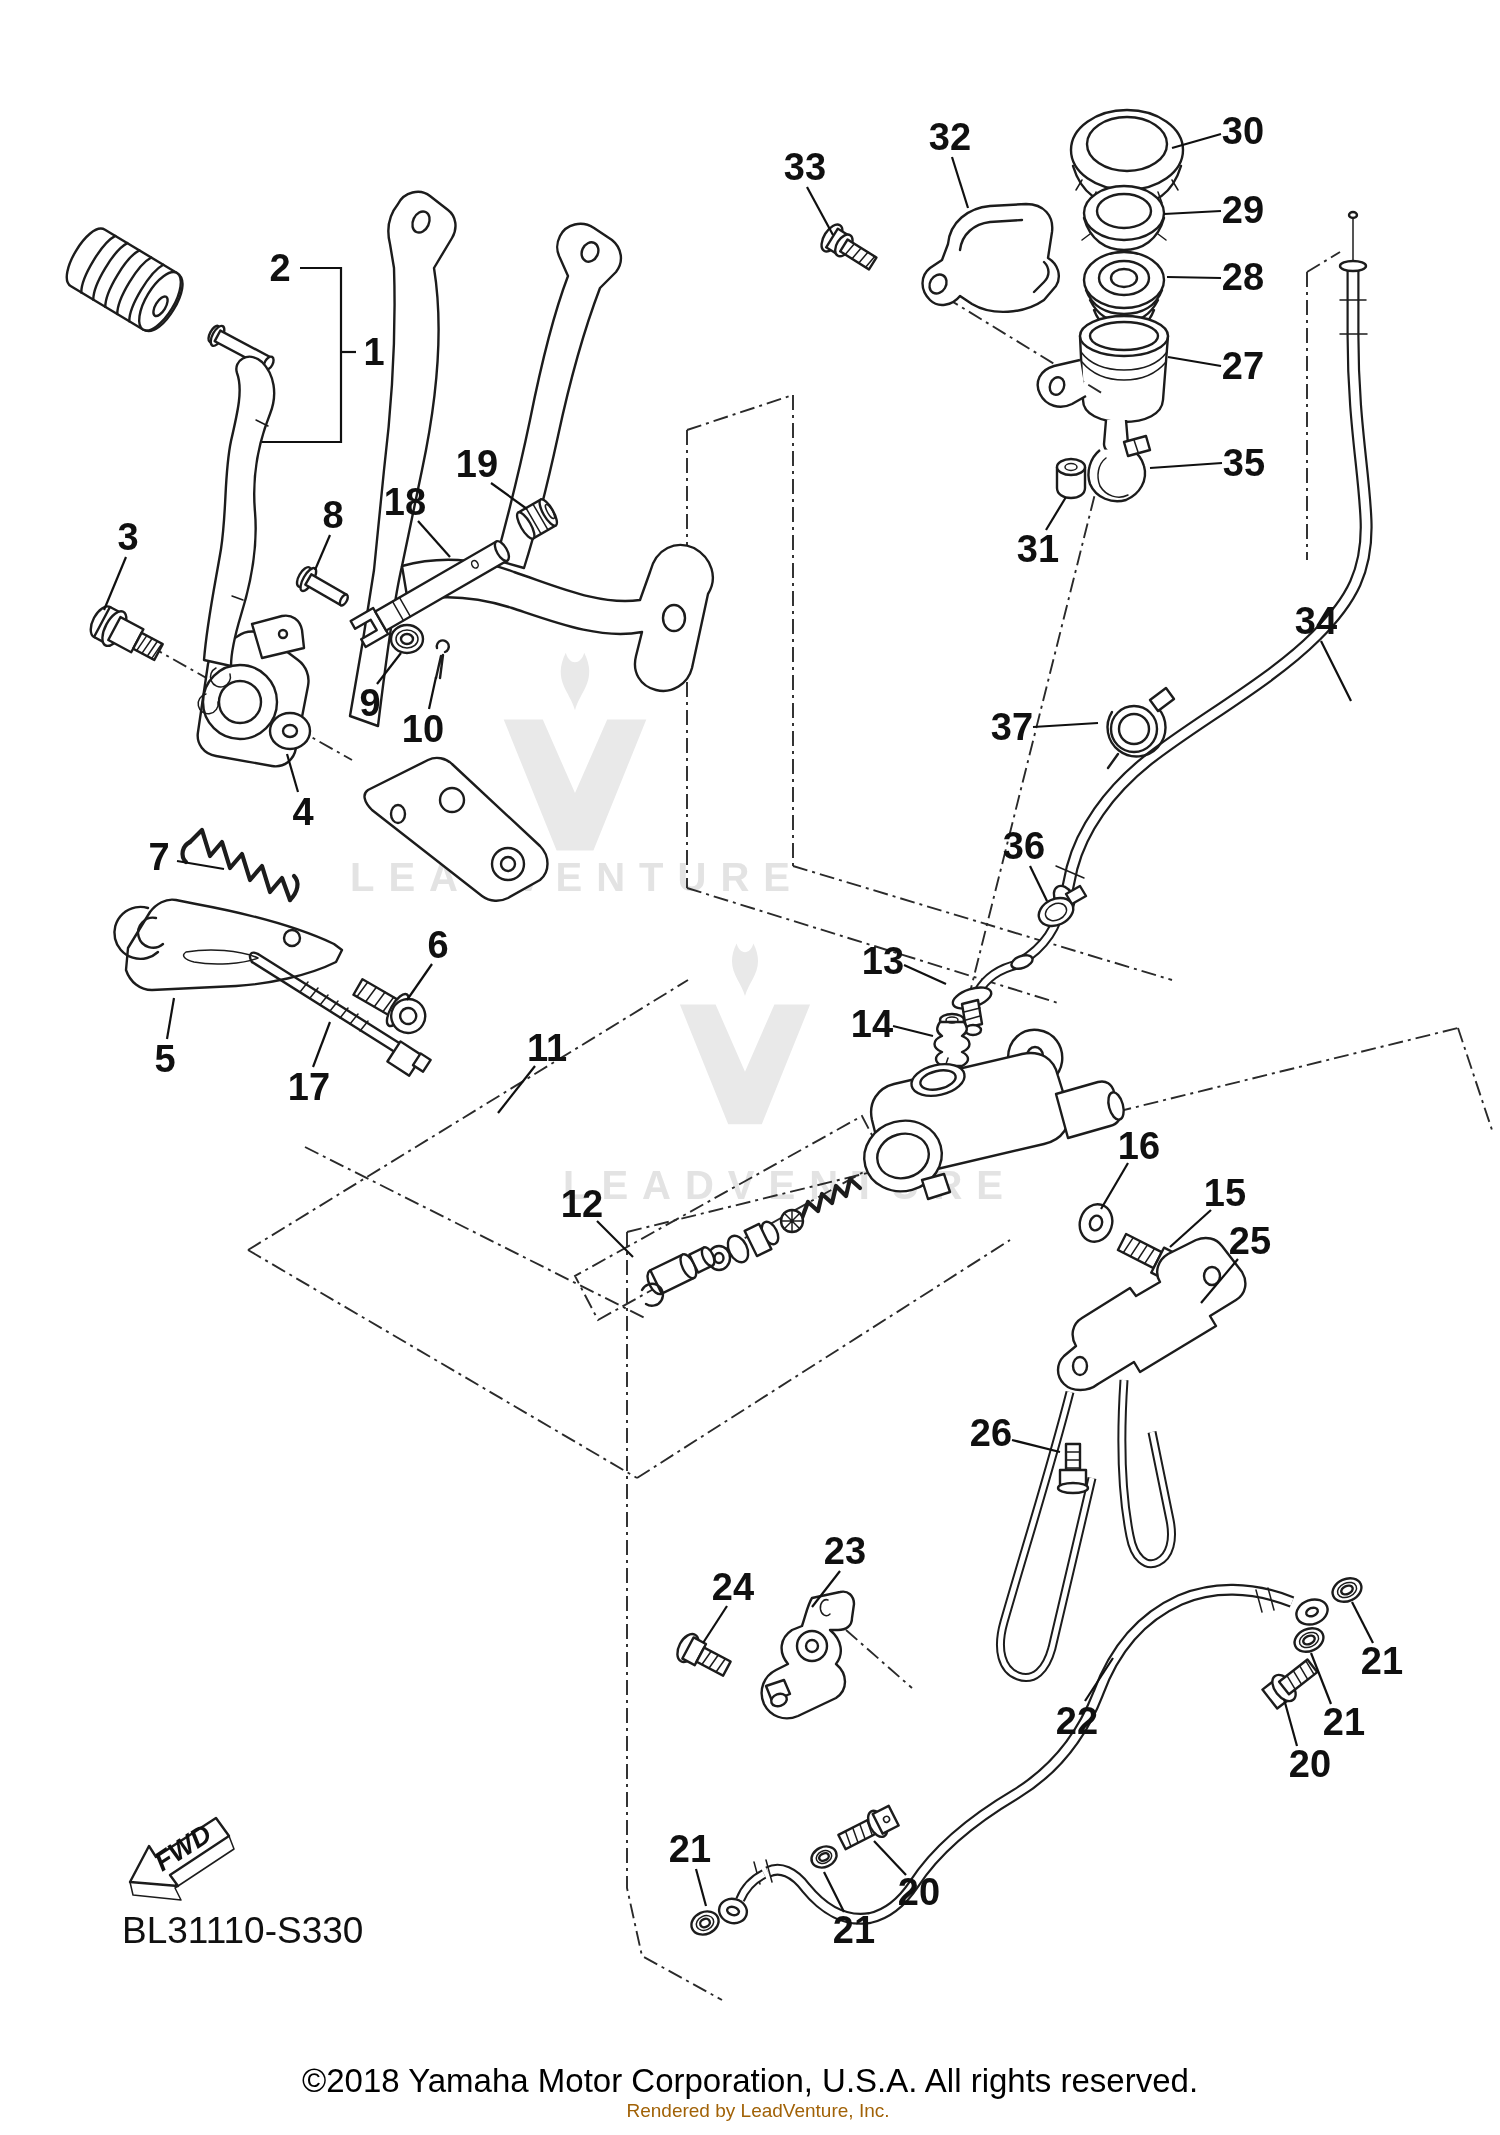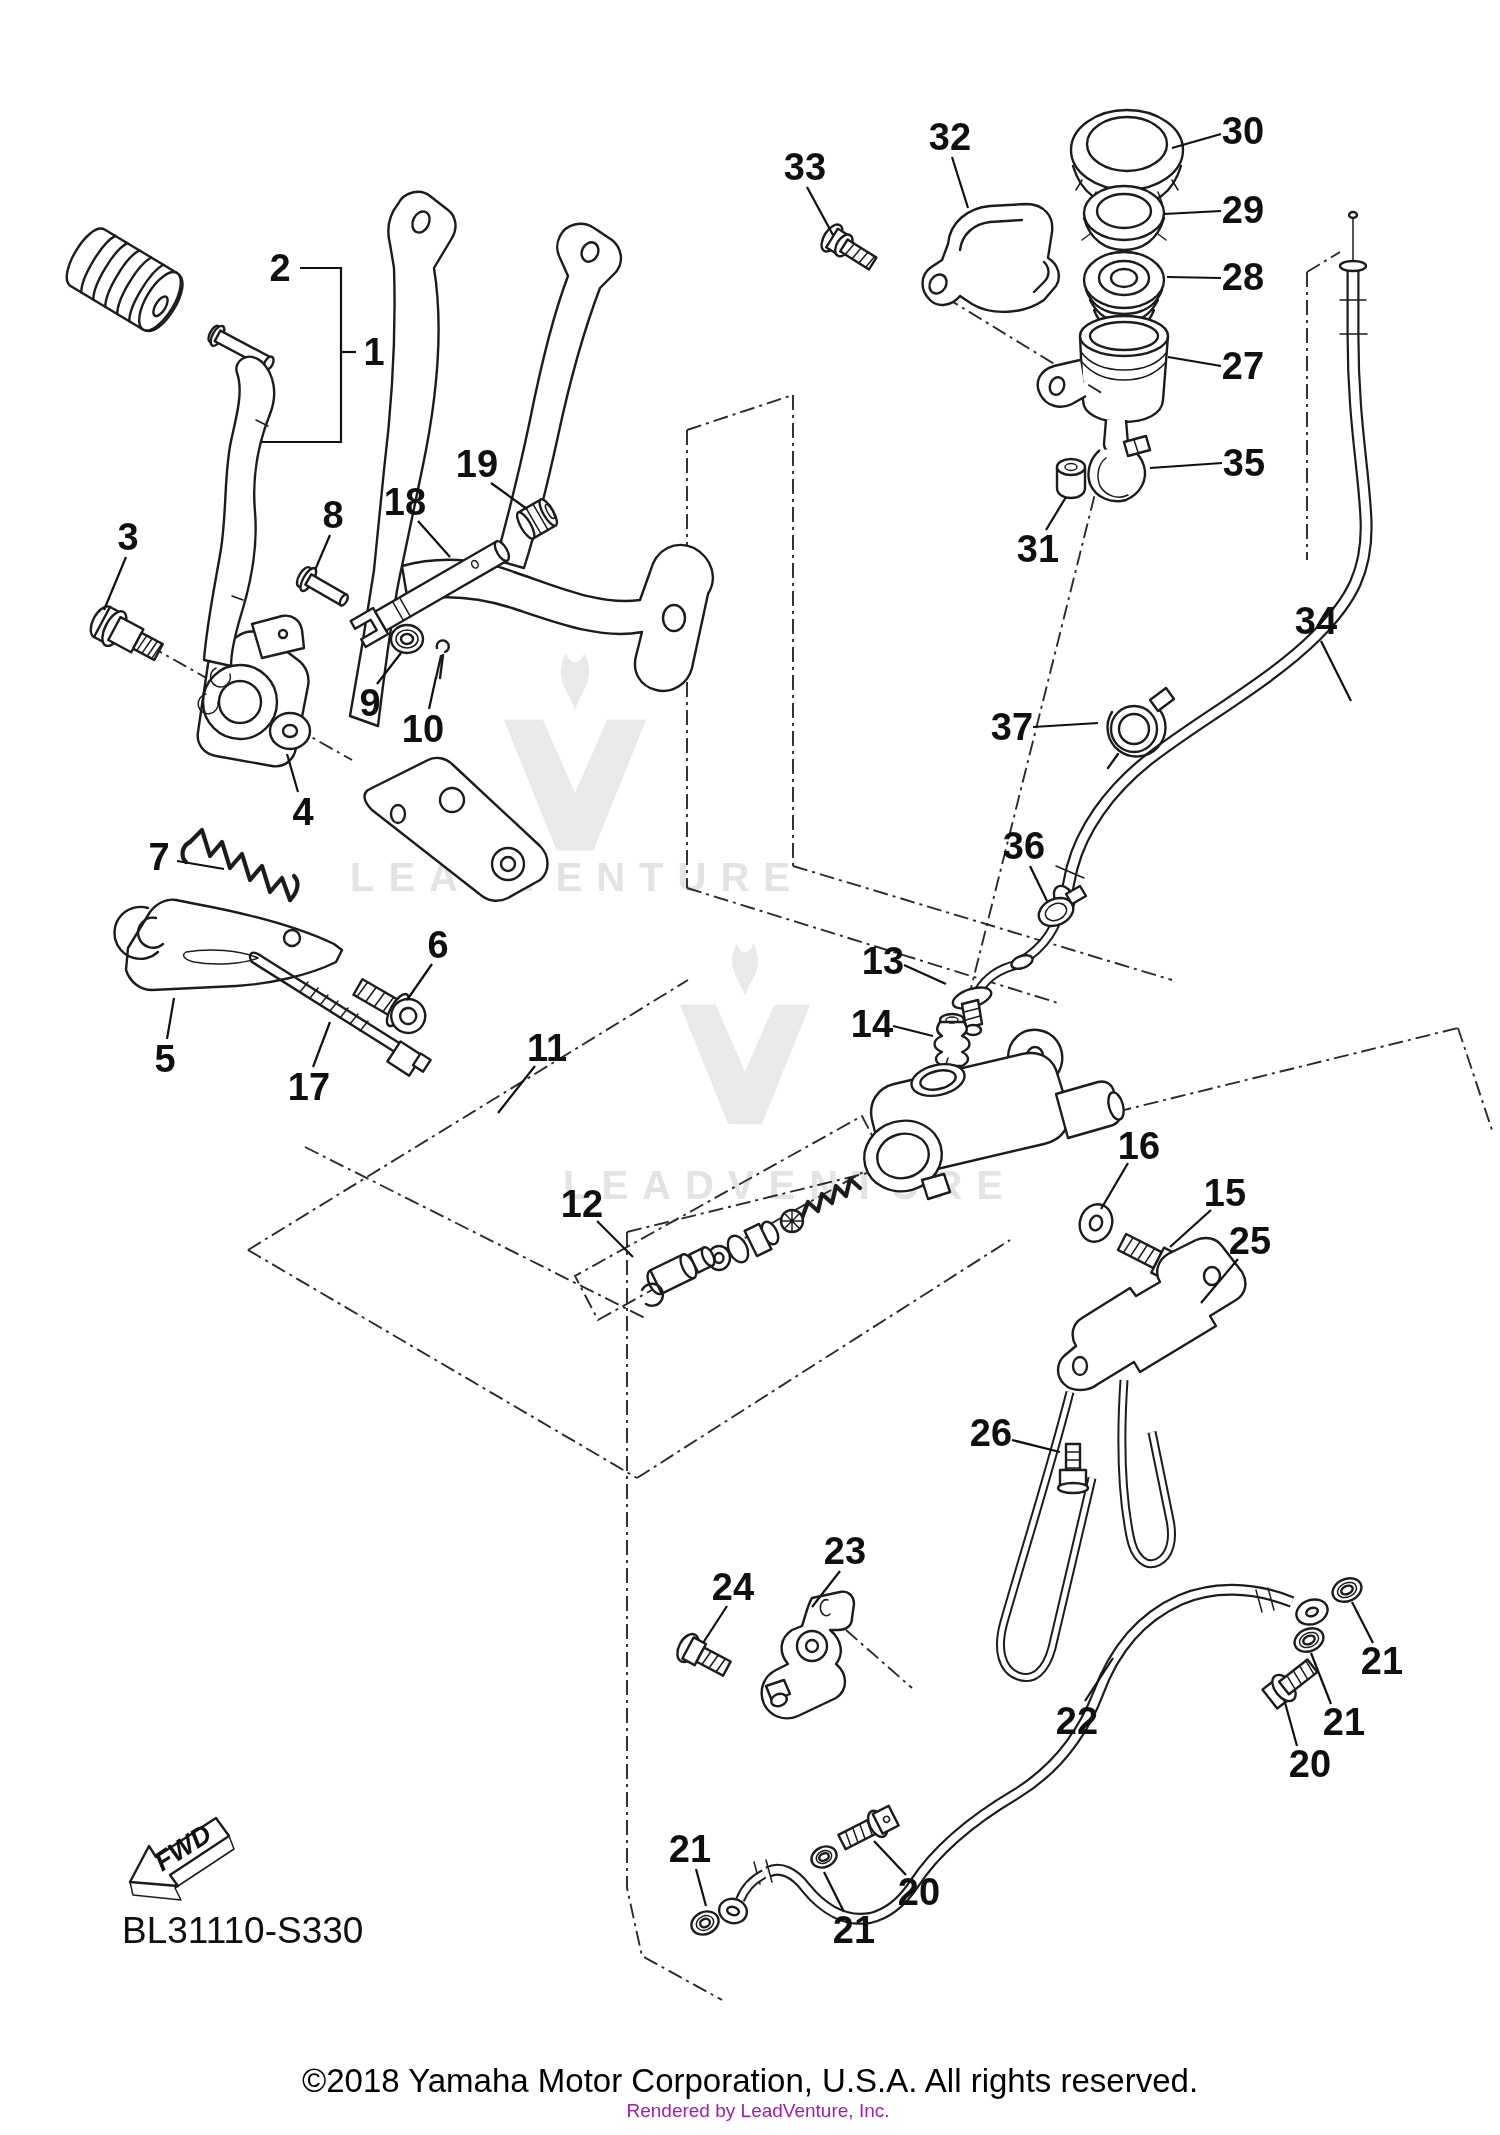--- a/index.html
+++ b/index.html
@@ -23,21 +23,21 @@
   .callout{font:700 38px "Liberation Sans",sans-serif;fill:#101010;text-anchor:middle;}
   .leader{stroke:#101010;stroke-width:2.2;fill:none;}
   .wm-text{font:700 40px "Liberation Sans",sans-serif;fill:#e3e3e3;letter-spacing:14px;text-anchor:middle;}
   .wm-logo{fill:#e9e9e9;}
   .code-text{font:400 37px "Liberation Sans",sans-serif;fill:#101010;}
   .fwd-text{font:italic 700 27px "Liberation Sans",sans-serif;fill:#101010;}
   
   .copyright{position:absolute;left:0;right:0;top:2062px;text-align:center;
              font-size:33px;color:#000;white-space:nowrap;}
   .rendered-by{position:absolute;left:16px;right:0;top:2100px;text-align:center;
-             font-size:19px;color:#a21caf;}
+             font-size:19px;color:#a16207;}
 </style>
 </head>
 <body>
 
 <div id="page">
 <svg width="1500" height="2135" viewBox="0 0 1500 2135">
 
   <defs>
     <g id="wmlogo">
       <path d="M-8,-128 C-20,-104 -4,-94 0,-78 C4,-94 20,-104 8,-128 C5,-117 -5,-117 -8,-128 Z"></path>

